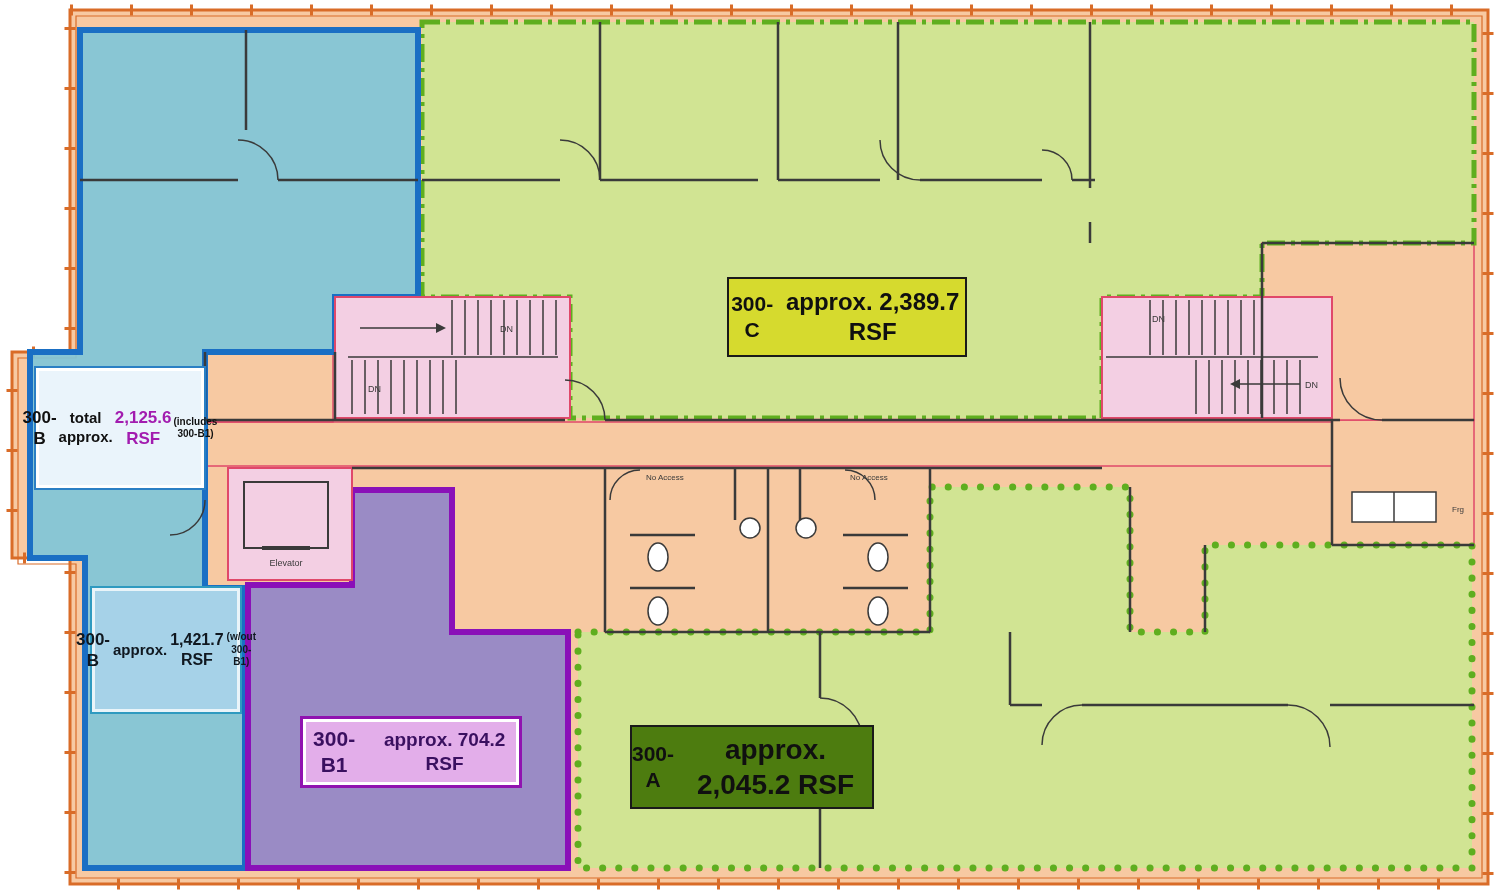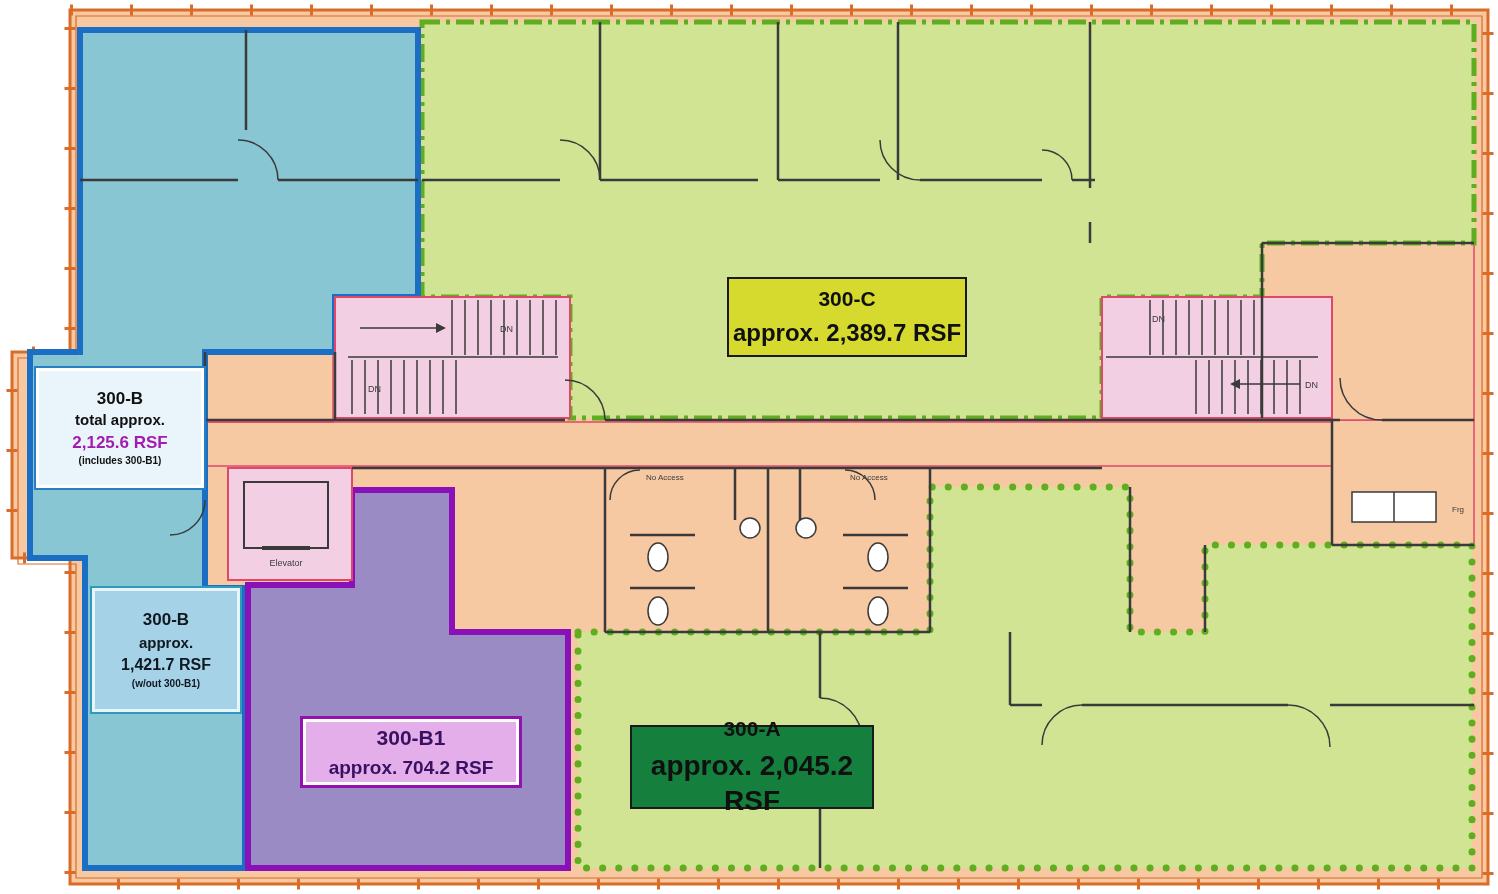--- a/index.html
+++ b/index.html
@@ -2,21 +2,21 @@
 <html><head>
 <meta charset="utf-8">
 <style>
   html,body{margin:0;padding:0;background:#ffffff;}
   #stage{
     position:relative;width:1498px;height:894px;overflow:hidden;
     font-family:"Liberation Sans", sans-serif;
   }
   #planSvg{position:absolute;left:0;top:0;}
   .lblbox{
-    position:absolute;display:flex;flex-direction:column;align-items:center;
+    position:absolute;display:flex;align-items:center;
     justify-content:center;text-align:center;line-height:1.25;
     font-weight:bold;box-sizing:border-box;
   }
   .box-b-total{
     left:34px;top:366px;width:172px;height:124px;
     background:#eaf4fb;border:2px solid #2a7fc4;
     box-shadow:inset 0 0 0 3px #ffffff;color:#111;gap:2px;
   }
   .box-b-total .nm{font-size:17px;}
   .box-b-total .l2{font-size:15px;}
@@ -39,21 +39,21 @@
   .box-b1 .nm{font-size:21px;}
   .box-b1 .rsf{font-size:19px;}
   .box-c{
     left:727px;top:277px;width:240px;height:80px;
     background:#d6da2e;border:2px solid #1a1a1a;color:#101010;gap:5px;
   }
   .box-c .nm{font-size:21px;}
   .box-c .rsf{font-size:24px;}
   .box-a{
     left:630px;top:725px;width:244px;height:84px;
-    background:#15803d;border:2px solid #1a1a1a;color:#101010;gap:5px;
+    background:#4d7c0f;border:2px solid #1a1a1a;color:#101010;gap:5px;
   }
   .box-a .nm{font-size:21px;}
   .box-a .rsf{font-size:28px;}
   .plan-text{font-family:"Liberation Sans", sans-serif;fill:#3a3a3a;}
 </style>
 </head>
 <body>
 
 <div id="stage">
 

